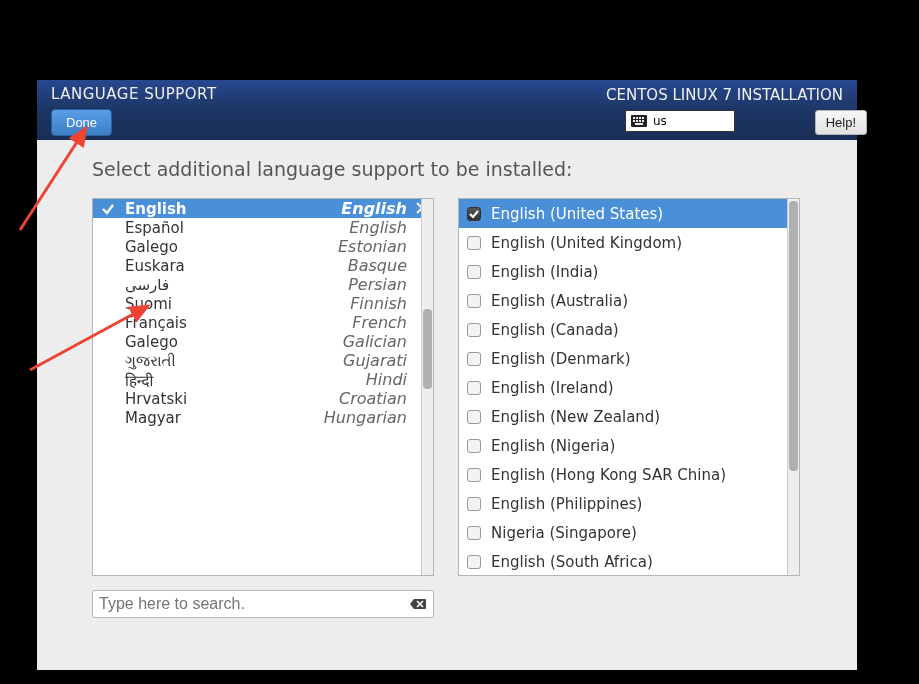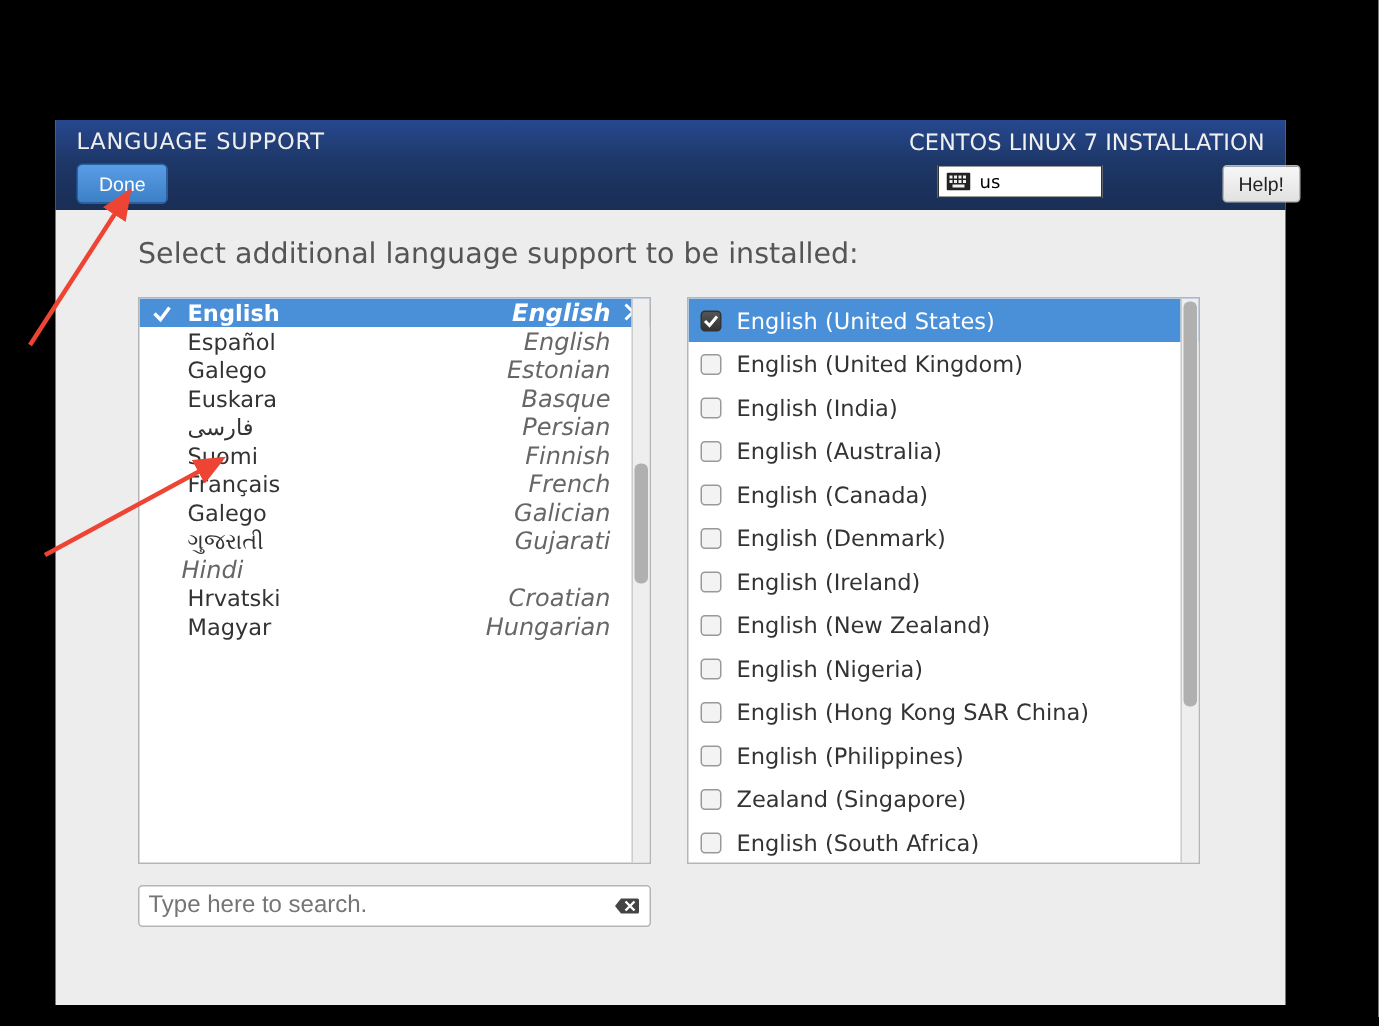--- a/index.html
+++ b/index.html
@@ -283,20 +283,21 @@
                 <span class="chev-col"></span>
               </div>
               <div class="lang-row">
                 <span class="check-col"></span>
                 <span class="lang-native">ગુજરાતી</span>
                 <span class="lang-eng">Gujarati</span>
                 <span class="chev-col"></span>
               </div>
               <div class="lang-row">
                 <span class="check-col"></span>
+                <span class="lang-native">हिन्दी</span>
                 <span class="lang-eng">Hindi</span>
                 <span class="chev-col"></span>
               </div>
               <div class="lang-row">
                 <span class="check-col"></span>
                 <span class="lang-native">Hrvatski</span>
                 <span class="lang-eng">Croatian</span>
                 <span class="chev-col"></span>
               </div>
               <div class="lang-row">
@@ -358,21 +359,21 @@
               <div class="locale-row">
                 <span class="cbox"></span>
                 <span>English (Hong Kong SAR China)</span>
               </div>
               <div class="locale-row">
                 <span class="cbox"></span>
                 <span>English (Philippines)</span>
               </div>
               <div class="locale-row">
                 <span class="cbox"></span>
-                <span>Zealand (Singapore)</span>
+                <span>Nigeria (Singapore)</span>
               </div>
               <div class="locale-row">
                 <span class="cbox"></span>
                 <span>English (South Africa)</span>
               </div>
             </div>
           <div class="vscrollbar">
             <div class="vthumb" style="top:2px;height:270px"></div>
           </div>
         </div>

